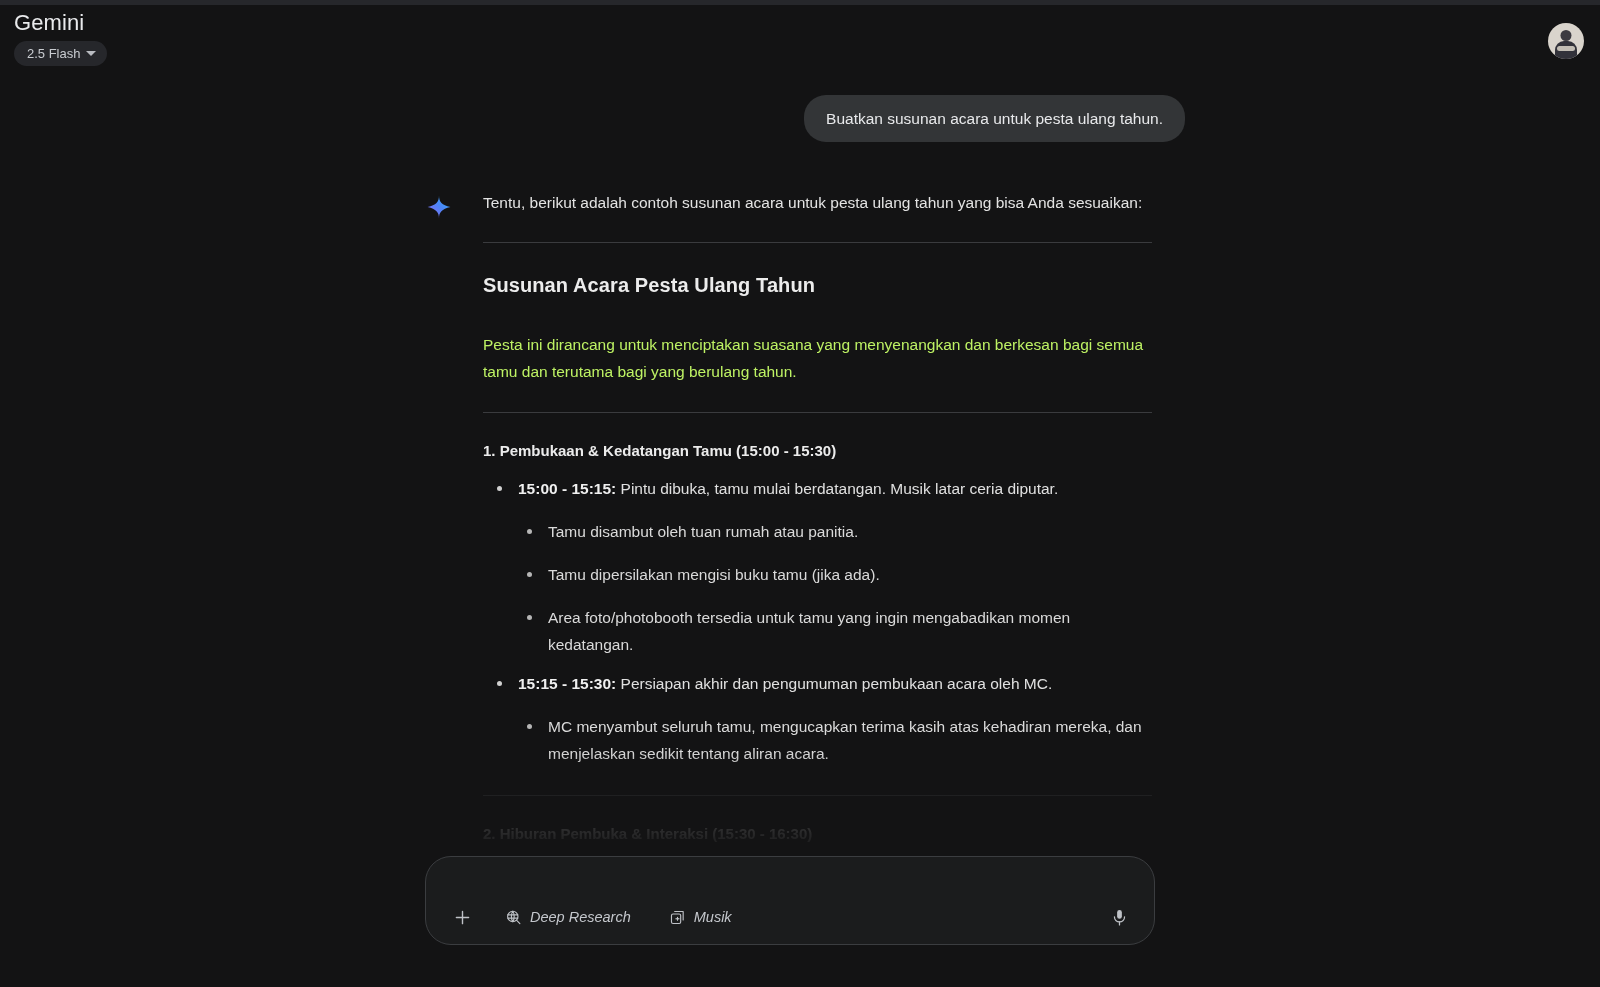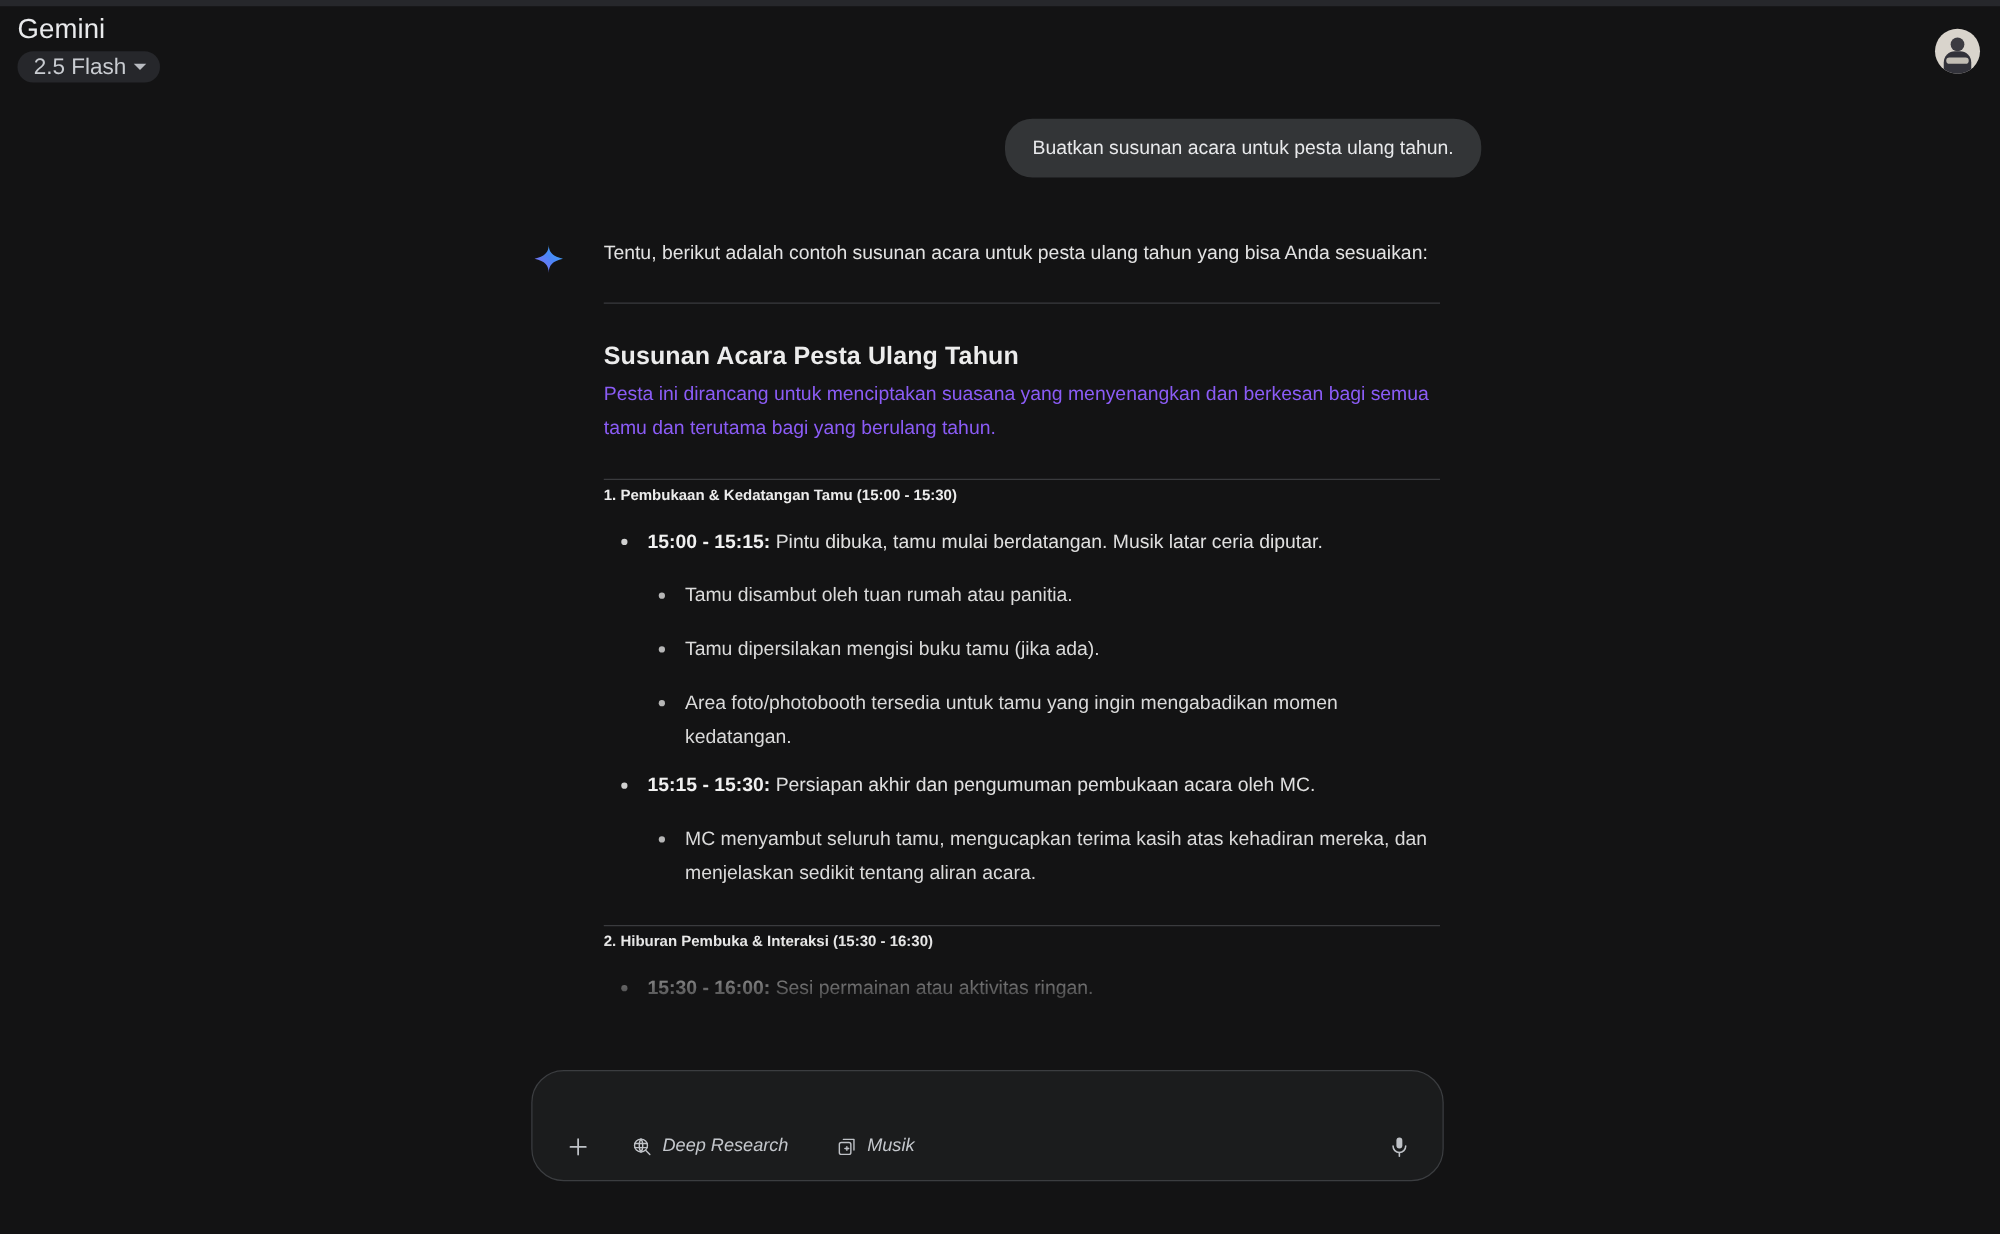--- a/index.html
+++ b/index.html
@@ -54,21 +54,21 @@
     display: flex;
     align-items: center;
     gap: 6px;
     padding: 0 11px 0 13px;
     border-radius: 13px;
     background: #26272b;
     cursor: pointer;
     user-select: none;
   }
   .model-pill .pill-label {
-    font-size: 18px;
+    font-size: 13px;
     color: #c9ccd1;
     line-height: 13px;
   }
   .caret {
     width: 0; height: 0;
     border-left: 5px solid transparent;
     border-right: 5px solid transparent;
     border-top: 5px solid #b9bcc1;
     display: block;
   }
@@ -177,29 +177,30 @@
     line-height: 28px;
     font-weight: 700;
     color: #ececec;
     margin-top: 28px;
     letter-spacing: 0.1px;
   }
 
   .para {
     font-size: 15.5px;
     line-height: 27px;
-    color: #8b5cf6;
-    margin-top: 3px;
+    color: #bef264;
+    margin-top: 32px;
   }
 
   .sec-head {
-    font-size: 12px;
+    font-size: 15px;
     line-height: 24px;
     font-weight: 700;
     color: #ececec;
+    margin-top: 26px;
   }
 
   ul.lvl1 {
     list-style: none;
     margin-top: 12px;
   }
   ul.lvl1 > li {
     position: relative;
     padding-left: 35px;
     font-size: 15.5px;

